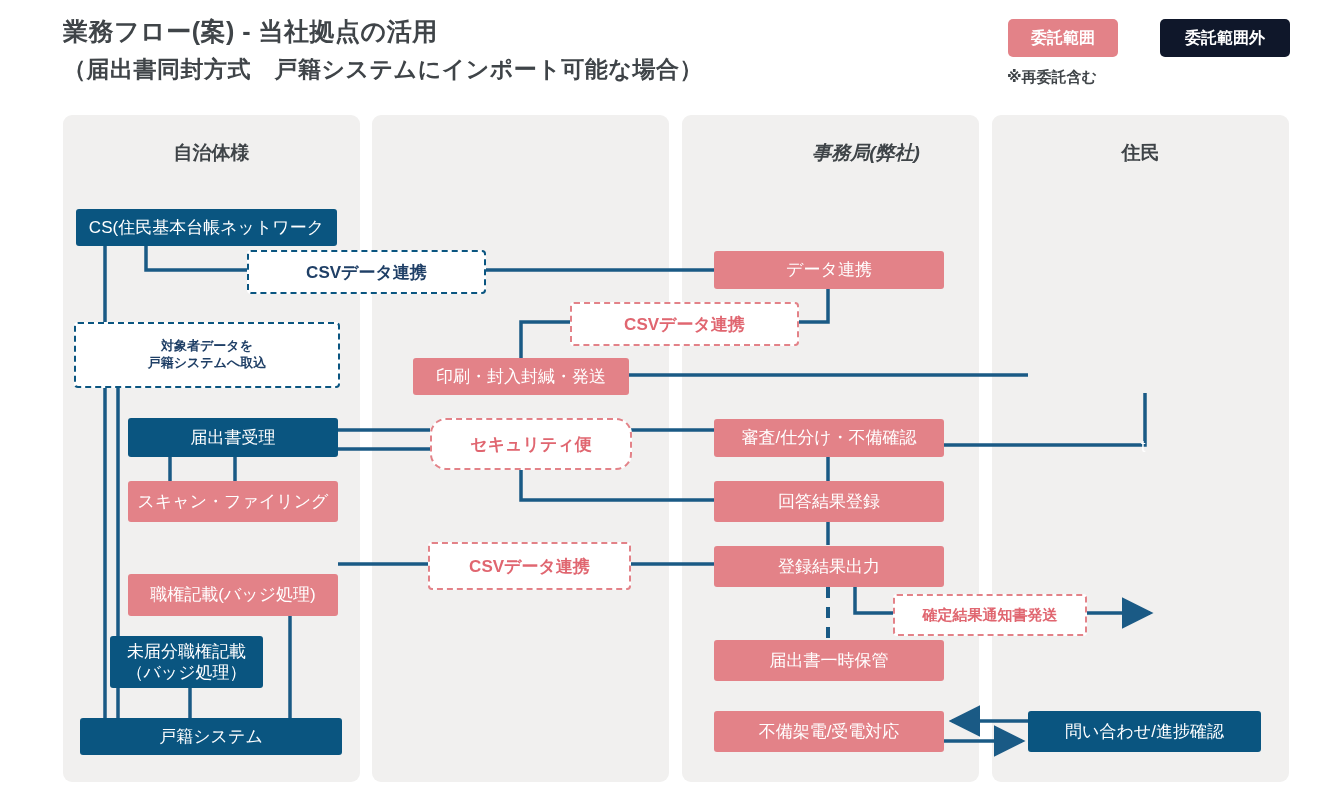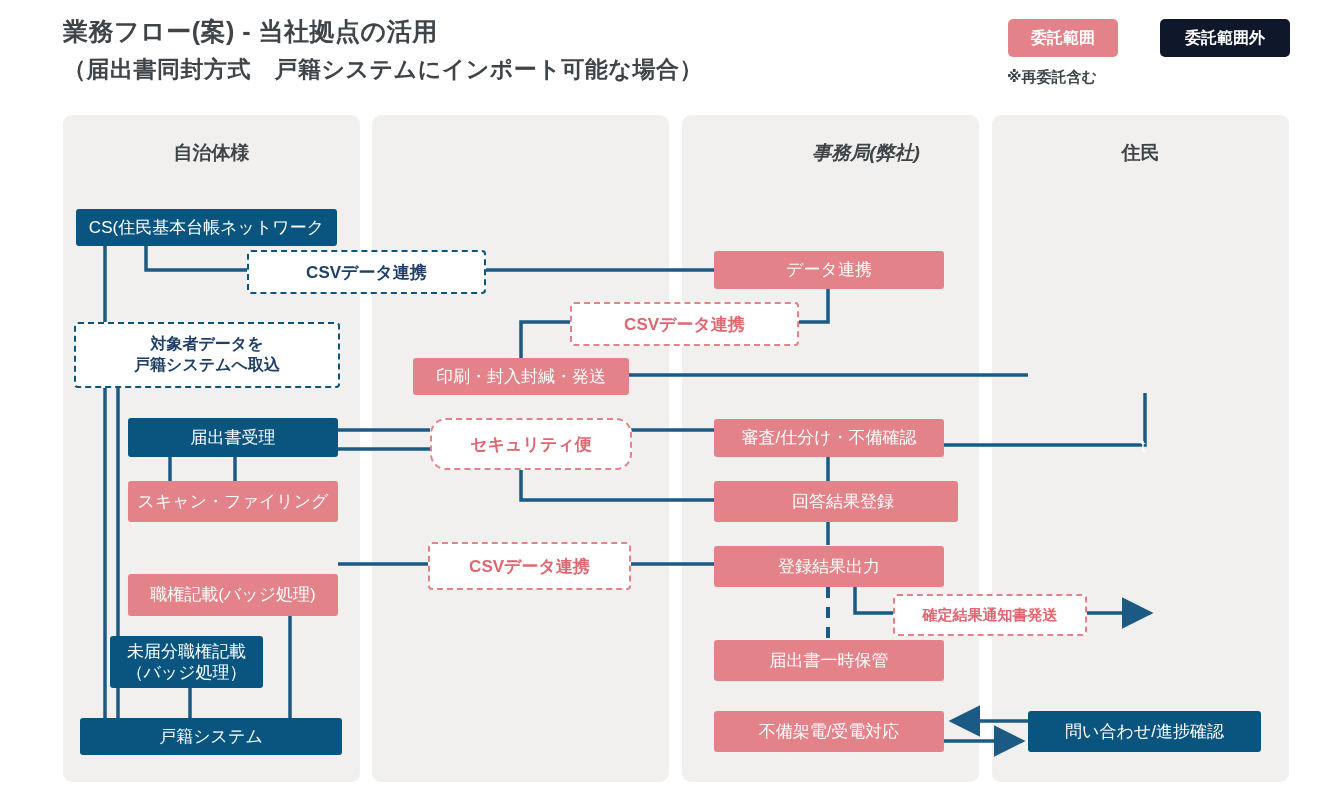--- a/index.html
+++ b/index.html
@@ -60,21 +60,21 @@
 
   
   .dlabel{
     position:absolute;border-radius:4px;background:#ffffff;
     display:flex;align-items:center;justify-content:center;
     font-size:17px;font-weight:bold;text-align:center;
     z-index:6;white-space:nowrap;
   }
   .dlabel.blue{border:2.5px dashed #0a5580;color:#1f3f66;}
   .dlabel.pink{border:2.5px dashed #e38288;color:#e06670;}
-  .dlabel.wrap{white-space:normal;font-weight:bold;font-size:16px;line-height:1.3;}
+  .dlabel.wrap{white-space:normal;font-weight:bold;font-size:13px;line-height:1.3;}
 
   .ghost{
     position:absolute;color:#ffffff;font-size:16px;z-index:7;
   }
 </style>
 </head>
 <body>
 
 <div id="stage">
 
@@ -168,21 +168,21 @@
   <div class="node blue wrap" style="left:110px;top:636px;width:153px;height:52px;">未届分職権記載<br>（バッジ処理）</div>
 
   <div class="node blue" style="left:80px;top:718px;width:262px;height:37px;">戸籍システム</div>
 
   <div class="node pink" style="left:413px;top:358px;width:216px;height:37px;">印刷・封入封緘・発送</div>
 
   <div class="node pink" style="left:714px;top:251px;width:230px;height:38px;">データ連携</div>
 
   <div class="node pink" style="left:714px;top:419px;width:230px;height:38px;">審査/仕分け・不備確認</div>
 
-  <div class="node pink" style="left:714px;top:481px;width:230px;height:41px;padding-left:14px;">回答結果登録</div>
+  <div class="node pink" style="left:714px;top:481px;width:230px;height:41px;">回答結果登録</div>
 
   <div class="node pink" style="left:714px;top:546px;width:230px;height:41px;">登録結果出力</div>
 
   <div class="node pink" style="left:714px;top:640px;width:230px;height:41px;">届出書一時保管</div>
 
   <div class="node pink" style="left:714px;top:711px;width:230px;height:41px;">不備架電/受電対応</div>
 
 
   <div class="node blue" style="left:1028px;top:711px;width:233px;height:41px;">問い合わせ/進捗確認</div>
 

